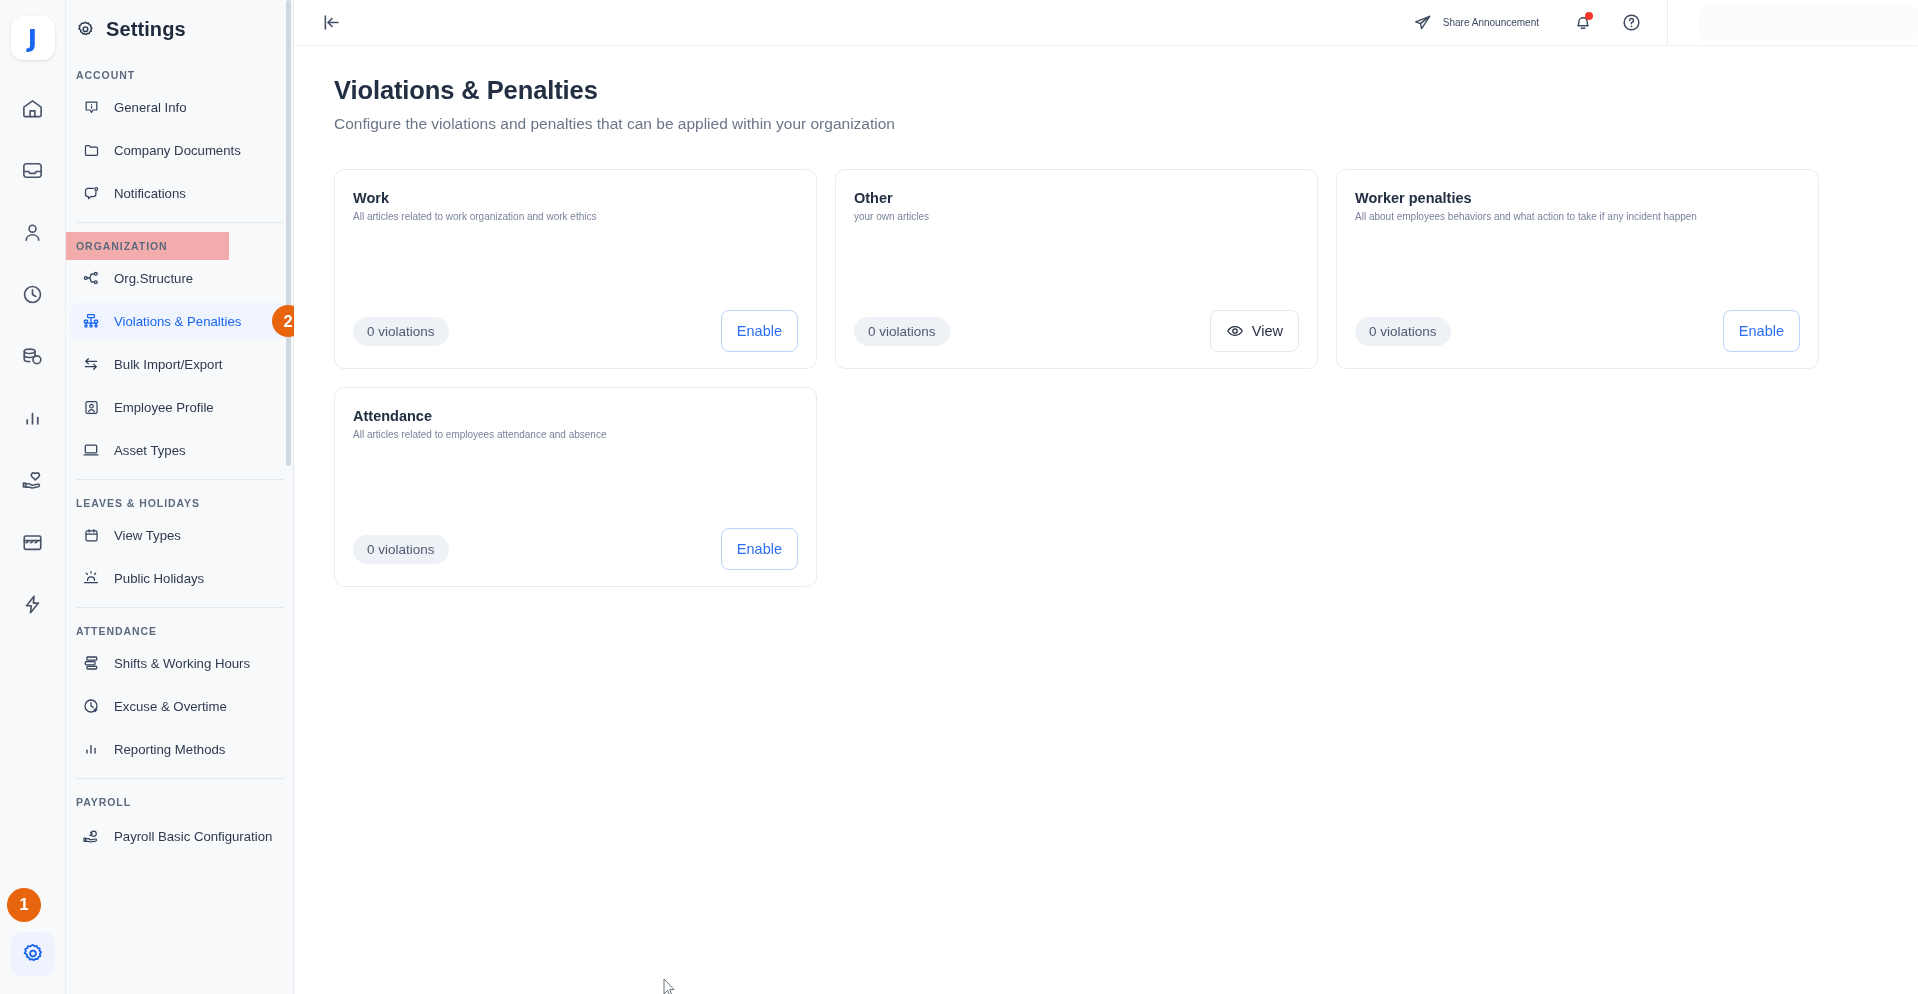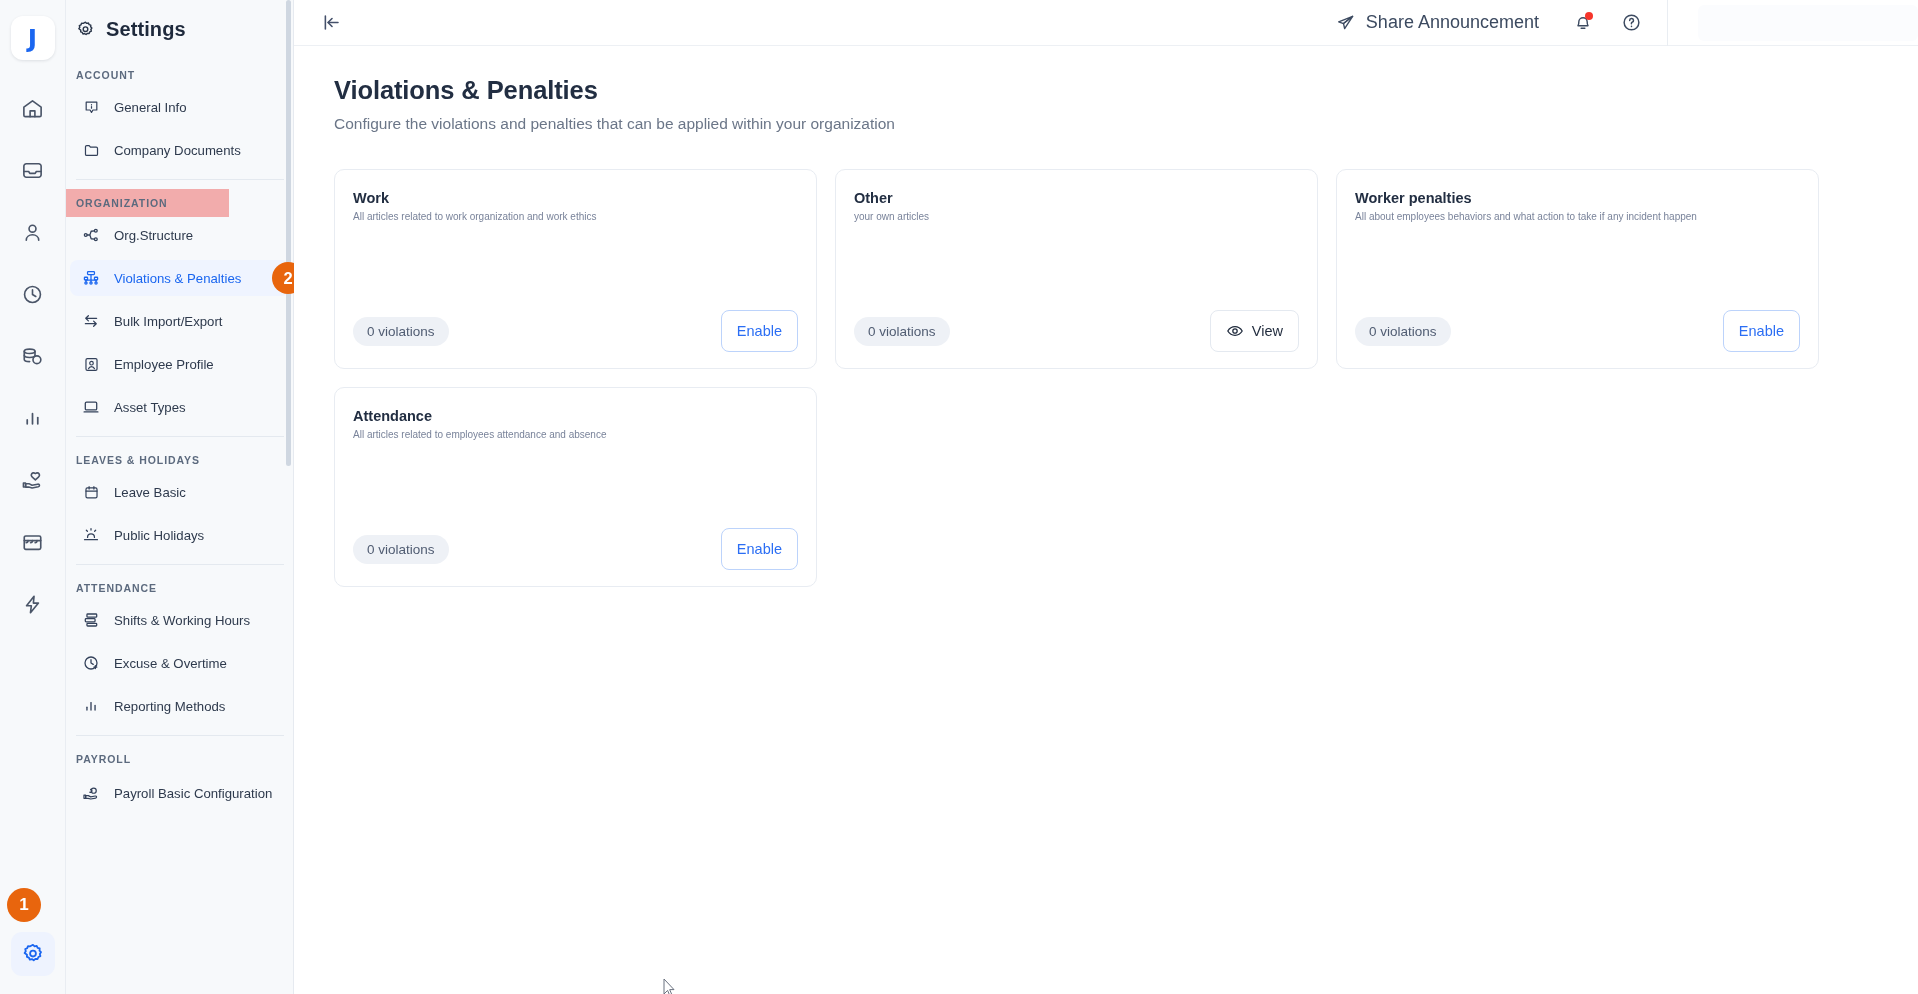--- a/index.html
+++ b/index.html
@@ -141,21 +141,21 @@
     flex: 0 0 46px;
     border-bottom: 1px solid #edf0f4;
     display: flex; align-items: center;
     padding: 0 0 0 24px;
     position: relative;
   }
   .collapse-btn { width: 26px; height: 26px; display: flex; align-items: center; justify-content: center; color: #44506a; cursor: pointer; }
   .topbar-spacer { flex: 1 1 auto; }
   .share {
     display: flex; align-items: center; gap: 11px;
-    font-size: 18px;
+    font-size: 10px;
     color: #3c4a60;
     cursor: pointer;
     margin-right: 30px;
   }
   .bell-wrap { position: relative; width: 28px; height: 28px; display: flex; align-items: center; justify-content: center; color: #3c4a60; cursor: pointer; margin-right: 20px; }
   .bell-dot { position: absolute; top: 3px; right: 4px; width: 8px; height: 8px; border-radius: 50%; background: #f6352b; }
   .help-btn { width: 28px; height: 28px; display: flex; align-items: center; justify-content: center; color: #3c4a60; cursor: pointer; margin-right: 22px; }
   .topbar-sep { width: 1px; height: 46px; background: #e9edf2; }
   .profile-skeleton { width: 220px; height: 36px; background: #fbfcfe; border-radius: 6px; margin-left: 30px; }
 
@@ -353,20 +353,29 @@
         <span class="nav-label">General Info</span>
       </div>
       <div class="nav-item">
         <span class="nav-ic">
           <svg width="17" height="17" viewBox="0 0 24 24" fill="none" stroke="currentColor" stroke-width="1.7" stroke-linecap="round" stroke-linejoin="round">
             <path d="M3.5 6.8A1.8 1.8 0 0 1 5.3 5h3.4l1.8 2.3h8.2a1.8 1.8 0 0 1 1.8 1.8v8.1A1.8 1.8 0 0 1 18.7 19H5.3a1.8 1.8 0 0 1-1.8-1.8z"></path>
           </svg>
         </span>
         <span class="nav-label">Company Documents</span>
       </div>
+      <div class="nav-item">
+        <span class="nav-ic">
+          <svg width="17" height="17" viewBox="0 0 24 24" fill="none" stroke="currentColor" stroke-width="1.7" stroke-linecap="round" stroke-linejoin="round">
+            <path d="M14.5 4.8H7.2A3.7 3.7 0 0 0 3.5 8.5v4.2a3.7 3.7 0 0 0 3.7 3.7h.6v3l3.4-3h3.3a3.7 3.7 0 0 0 3.7-3.7V8.8"></path>
+              <circle cx="18.6" cy="5.6" r="2"></circle>
+          </svg>
+        </span>
+        <span class="nav-label">Notifications</span>
+      </div>
 
       <div class="divider"></div>
 
       <div class="group-label org-highlight">ORGANIZATION</div>
       <div class="nav-item">
         <span class="nav-ic">
           <svg width="18" height="18" viewBox="0 0 24 24" fill="none" stroke="currentColor" stroke-width="1.7" stroke-linecap="round" stroke-linejoin="round">
             <circle cx="5" cy="12" r="1.9"></circle>
               <circle cx="18.4" cy="6.4" r="1.9"></circle>
               <circle cx="18.4" cy="17.6" r="1.9"></circle>
@@ -423,21 +432,21 @@
       <div class="divider"></div>
 
       <div class="group-label">LEAVES &amp; HOLIDAYS</div>
       <div class="nav-item">
         <span class="nav-ic">
           <svg width="17" height="17" viewBox="0 0 24 24" fill="none" stroke="currentColor" stroke-width="1.7" stroke-linecap="round" stroke-linejoin="round">
             <rect x="4.2" y="5.6" width="15.6" height="14" rx="2"></rect>
               <path d="M4.2 10h15.6M8.6 3.8v3.4M15.4 3.8v3.4"></path>
           </svg>
         </span>
-        <span class="nav-label">Leave Basic</span>
+        <span class="nav-label">View Types</span>
       </div>
       <div class="nav-item">
         <span class="nav-ic">
           <svg width="18" height="18" viewBox="0 0 24 24" fill="none" stroke="currentColor" stroke-width="1.7" stroke-linecap="round" stroke-linejoin="round">
             <path d="M12 3.4v2M5.8 5.6l1.4 1.4M18.2 5.6l-1.4 1.4"></path>
               <path d="M7.4 15.2a4.6 4.6 0 0 1 9.2 0"></path>
               <path d="M3.4 18.2h17.2"></path>
           </svg>
         </span>
         <span class="nav-label">Public Holidays</span>

